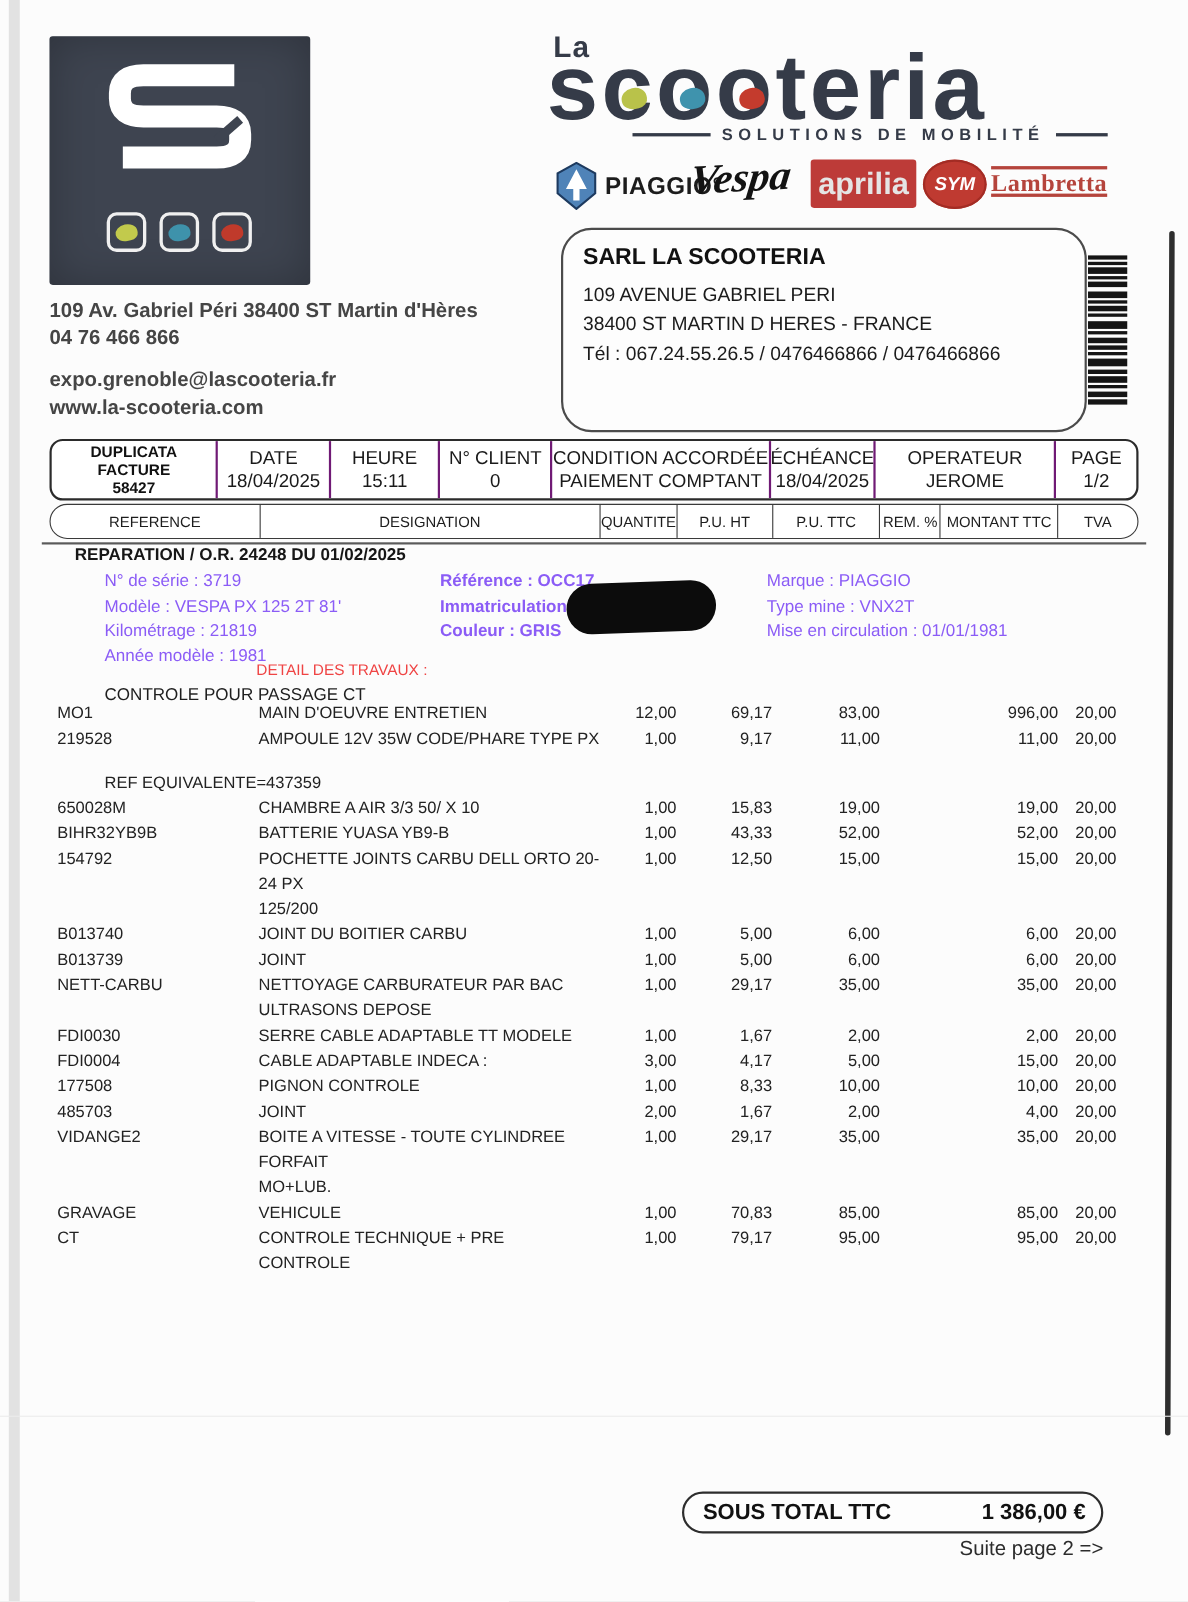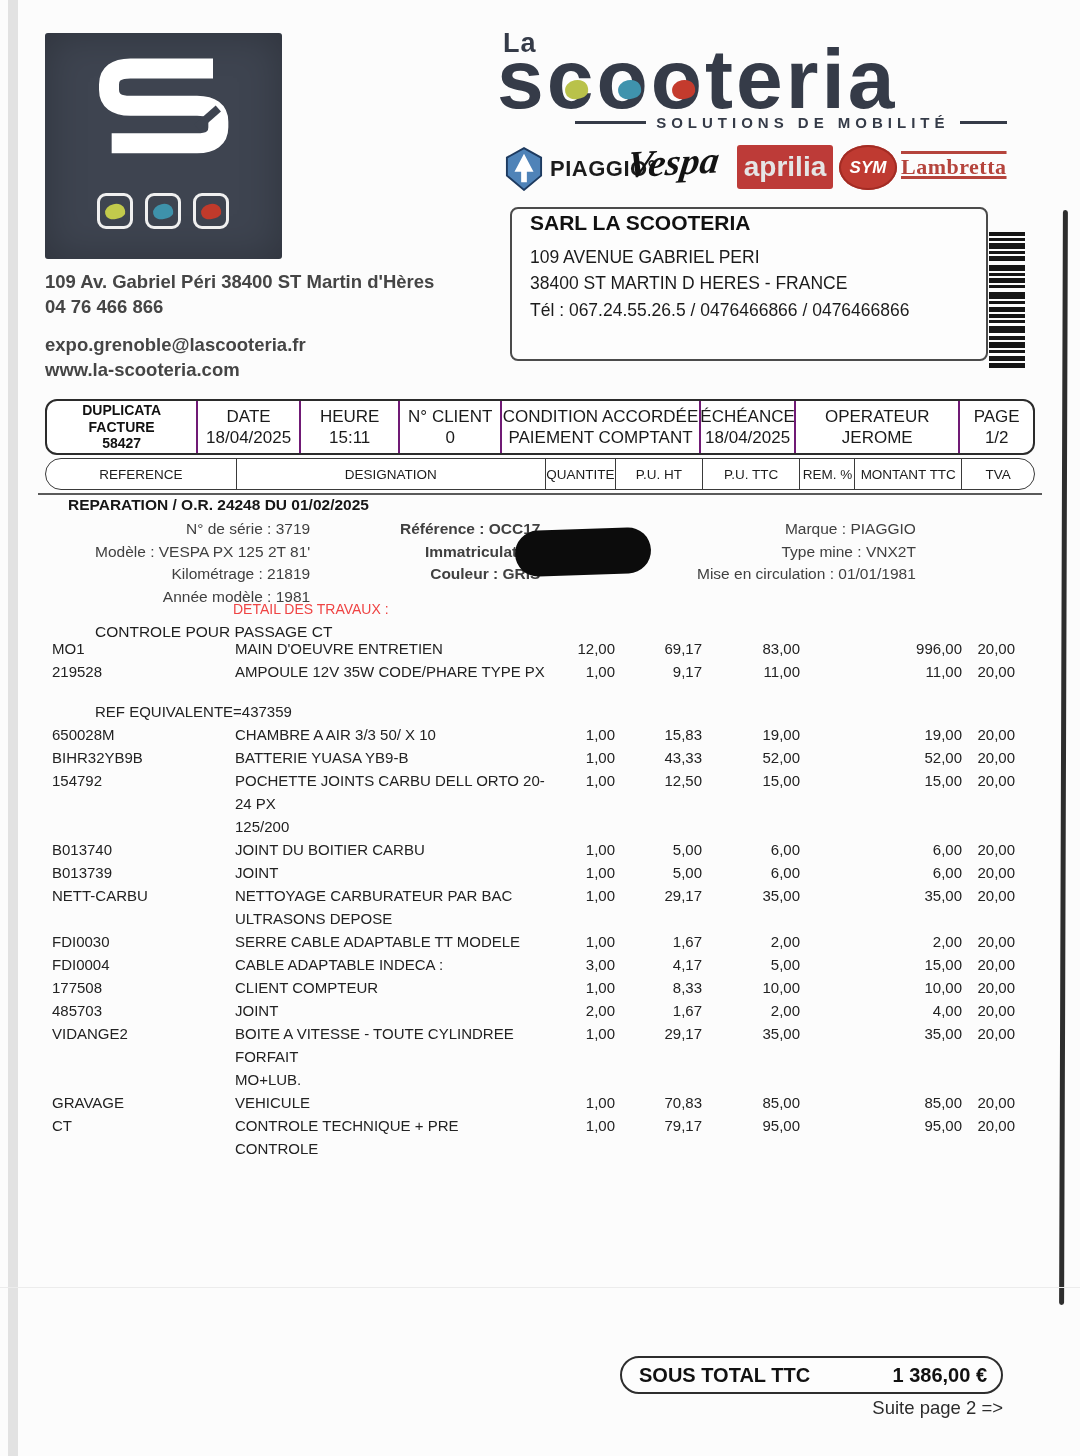--- a/index.html
+++ b/index.html
@@ -45,22 +45,22 @@
                display:flex; align-items:center; justify-content:center; color:#fff; font-size:17px; font-weight:800; font-style:italic;
                box-shadow:inset 0 0 0 2px #a32c24; }
   .brand-lambretta { position:absolute; left:901px; top:154px; font-family:"Liberation Serif", serif; font-size:22px; font-weight:800;
                      color:#b5443c; text-decoration:underline overline; text-decoration-thickness:2.5px; letter-spacing:.5px; }
 
   
   .contact { position:absolute; left:45px; top:270px; width:440px; font-size:18.5px; font-weight:bold; color:#454545; line-height:1.35; }
   .contact .grp2 { margin-top:13px; }
 
   
-  .dealer-box { position:absolute; left:510px; top:207px; width:478px; height:154px; border:2px solid #4b4b4b;
-                border-radius:8px; box-sizing:border-box; padding:2px 18px; background:#fdfdfd; }
+  .dealer-box { position:absolute; left:510px; top:207px; width:478px; height:186px; border:2px solid #4b4b4b;
+                border-radius:28px; box-sizing:border-box; padding:13px 18px; background:#fdfdfd; }
   .dealer-name { font-size:21px; font-weight:bold; margin-bottom:9px; color:#111; }
   .dealer-line { font-size:17.5px; line-height:1.5; color:#1b1b1b; }
   .barcode { position:absolute; left:989px; top:232px; }
 
   
   .hdr-table { position:absolute; left:45px; top:399px; width:990px; height:56px; display:flex;
                border:2px solid #2b2b2b; border-radius:12px; background:#fff; box-sizing:border-box; overflow:hidden; }
   .hdr-cell { border-left:2px solid #701a75; display:flex; flex-direction:column; align-items:center; justify-content:center;
               box-sizing:border-box; text-align:center; }
   .hdr-cell:first-child { border-left:none; }
@@ -71,21 +71,21 @@
   
   .col-bar { position:absolute; left:45px; top:458px; width:990px; height:32px; display:flex;
              border:1.5px solid #3a3a3a; border-radius:16px; background:#fff; box-sizing:border-box; overflow:hidden; }
   .col-cell { border-left:1.5px solid #3a3a3a; display:flex; align-items:center; justify-content:center;
               font-size:13.5px; color:#1d1d1d; box-sizing:border-box; }
   .col-cell:first-child { border-left:none; }
   .rule { position:absolute; left:38px; top:493px; width:1004px; height:1.5px; background:#5a5a5a; }
 
   
   .section-title { position:absolute; left:68px; top:496px; font-size:15.5px; font-weight:bold; color:#161616; }
-  .veh-col { position:absolute; top:518px; font-size:15.5px; line-height:22.5px; color:#404040;text-align:right; }
+  .veh-col { position:absolute; top:518px; font-size:15.5px; line-height:22.5px; color:#8b5cf6; }
   .veh-c1 { left:95px; } .veh-c2 { left:400px;font-weight:bold; } .veh-c3 { left:697px; }
   .blob { position:absolute; left:115px; top:11px; width:136px; height:46px; background:#0c0c0c; border-radius:23px; transform:rotate(-2deg); }
   .detail-hdr { position:absolute; left:233px; top:601px; font-size:14px; color:#ef4444; }
   .group-hdr  { position:absolute; left:95px;  top:623px; font-size:15.5px; color:#1e1e1e; }
 
   
   .items { position:absolute; left:45px; top:637px; width:990px; font-size:15px; color:#222; }
   .item-row { display:grid; grid-template-columns:190px 310px 70px 87px 98px 55px 107px 73px; line-height:23px; }
   .cell-ref { padding-left:7px; }
   .cell-num { text-align:right; }
@@ -380,21 +380,21 @@
         <div class="cell-num">3,00</div>
         <div class="cell-num">4,17</div>
         <div class="cell-num">5,00</div>
         <div class="cell-num"></div>
         <div class="cell-num">15,00</div>
         <div class="cell-num cell-tva">20,00</div>
       </div>
       <div class="item-row">
         <div class="cell-ref">177508</div>
         <div class="cell-desig">
-          <div>CLIENT COMPTEUR</div>
+          <div>PIGNON CONTROLE</div>
         </div>
         <div class="cell-num">1,00</div>
         <div class="cell-num">8,33</div>
         <div class="cell-num">10,00</div>
         <div class="cell-num"></div>
         <div class="cell-num">10,00</div>
         <div class="cell-num cell-tva">20,00</div>
       </div>
       <div class="item-row">
         <div class="cell-ref">485703</div>

